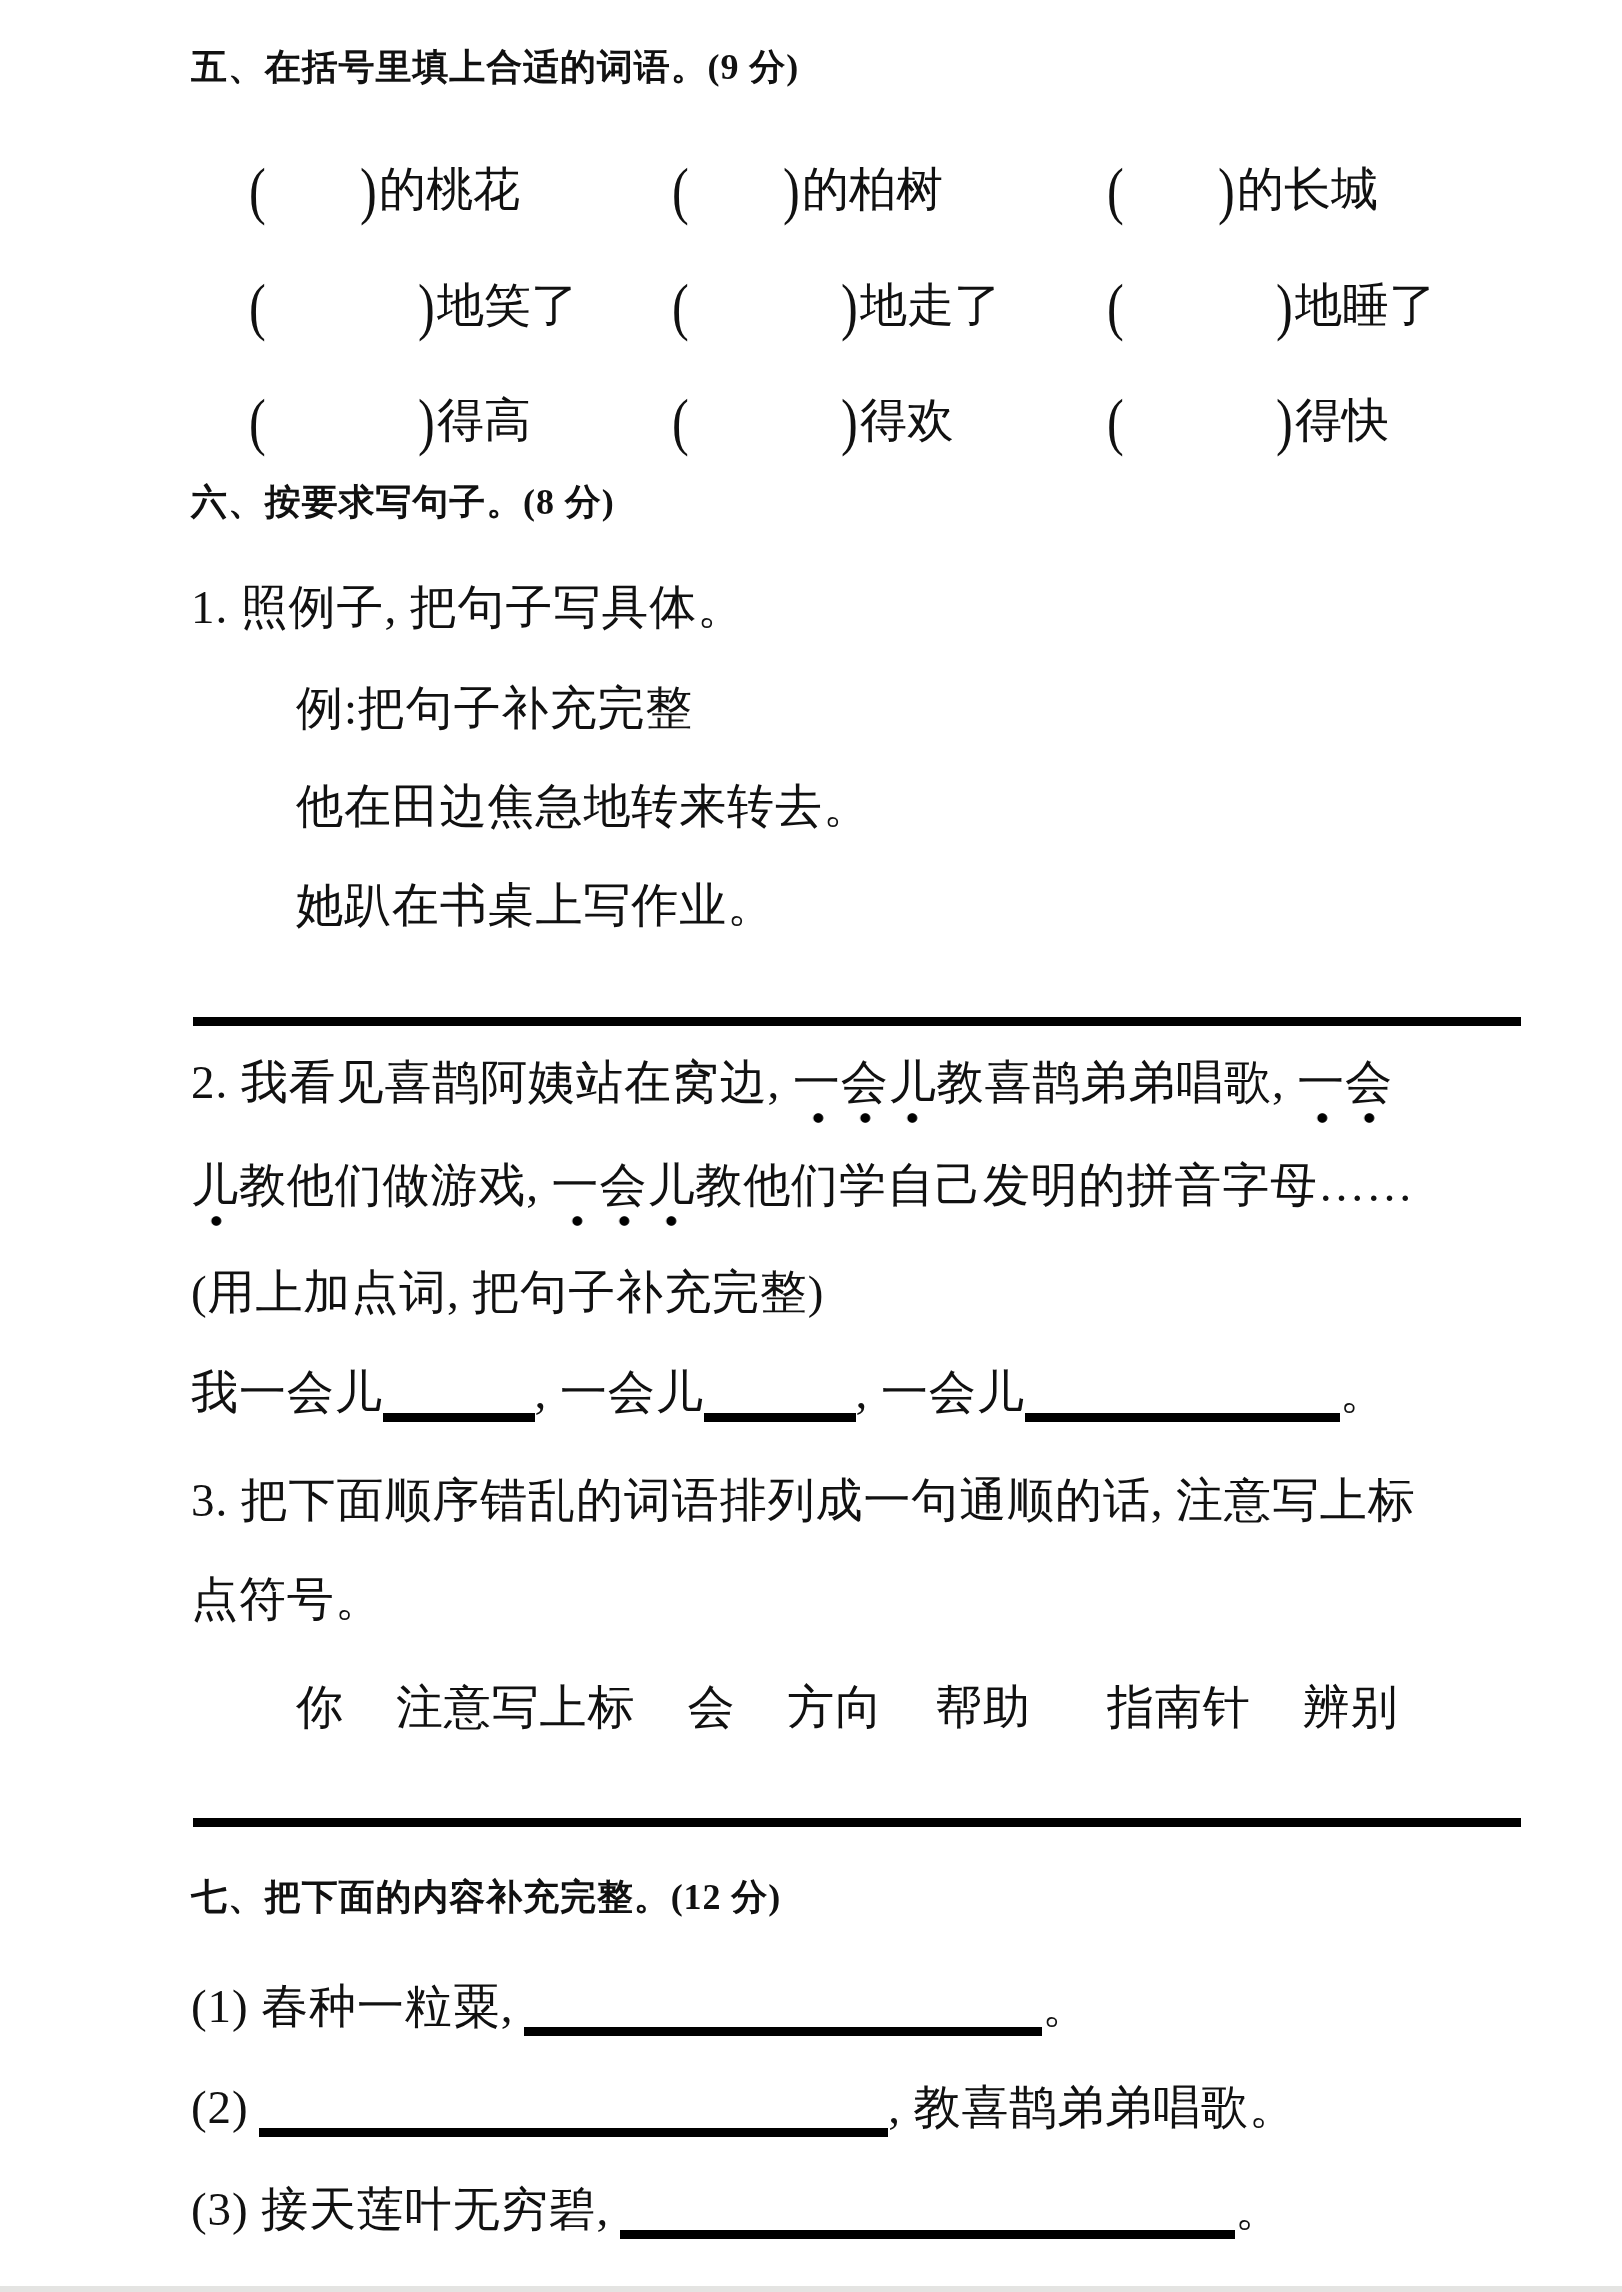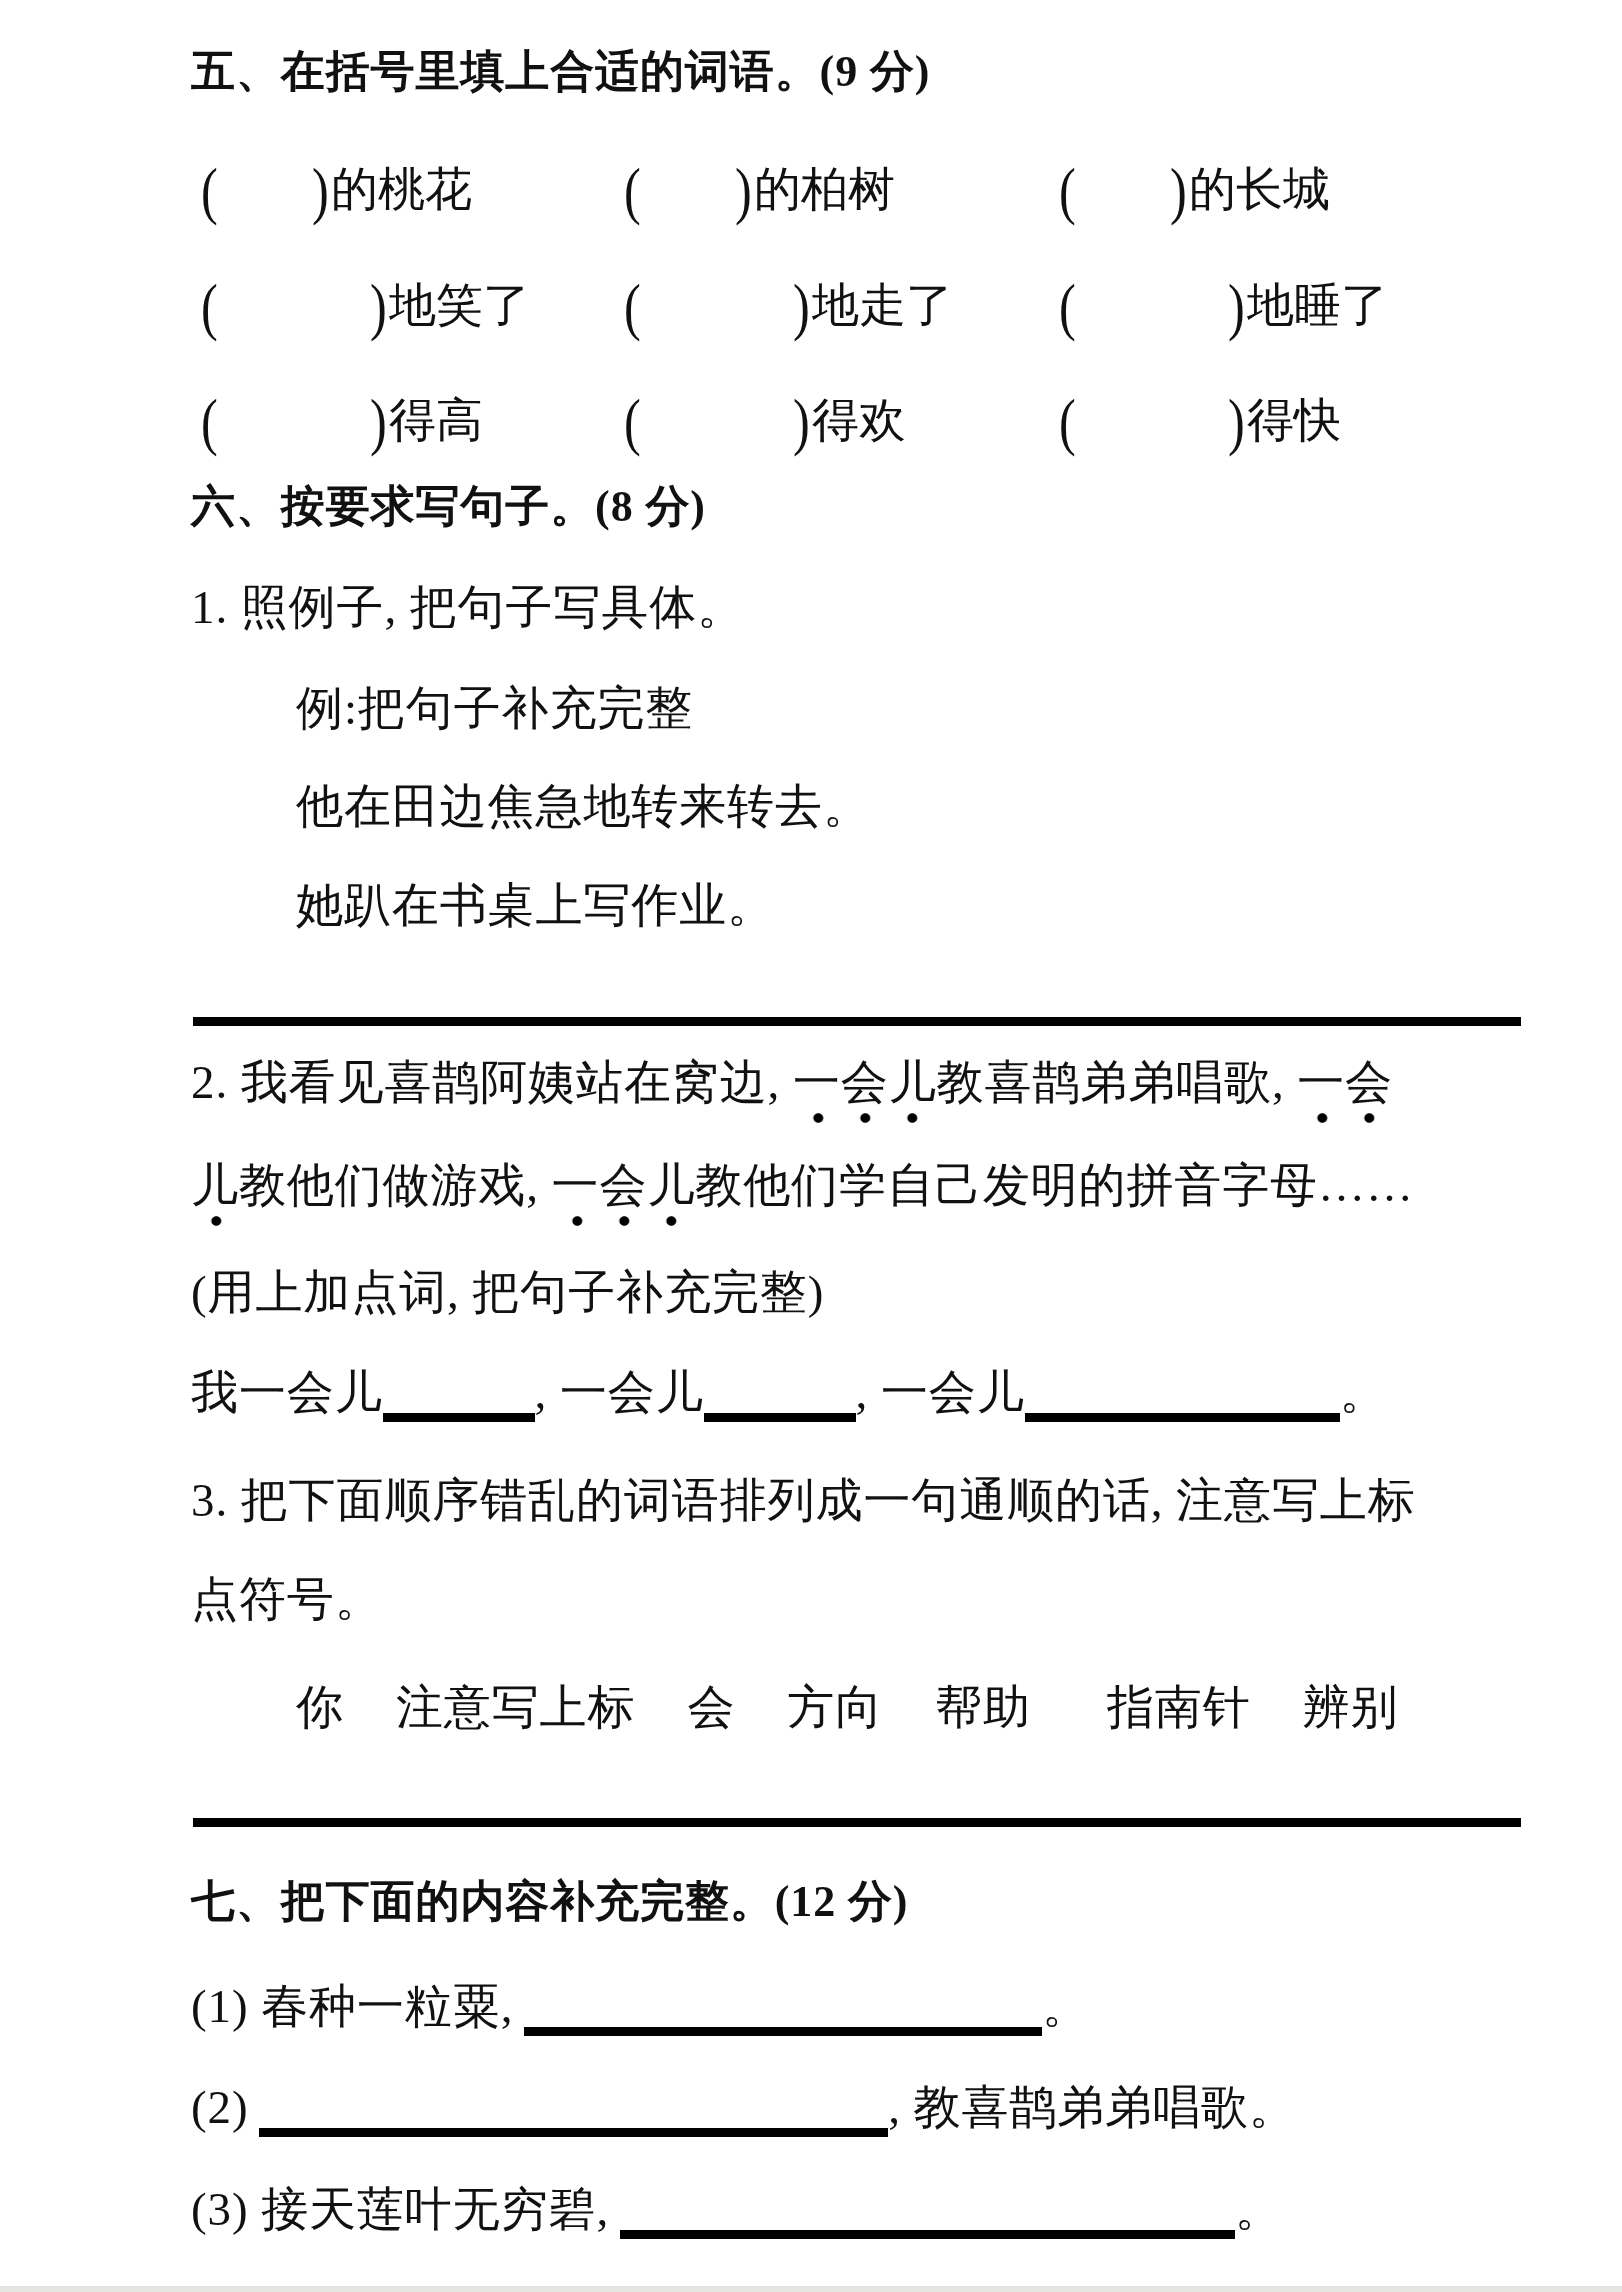--- a/index.html
+++ b/index.html
@@ -18,26 +18,27 @@
   }
   .line {
     position: absolute;
     white-space: nowrap;
     font-size: 47px;
     line-height: 1.15;
     letter-spacing: 0.9px;
   }
   .heading {
     font-weight: 700;
-    font-size: 44px;
+    font-size: 36px;
   }
   .cell {
     position: absolute;
     white-space: nowrap;
     font-size: 47px;
+    margin-left: 48px;
   }
   .paren {
     font-size: 63px;
     font-weight: 400;
     line-height: 47px;
     vertical-align: -7.2px;
     display: inline-block;
     transform: scaleX(0.8);
   }
   .gap1 { display: inline-block; width: 90px; }

